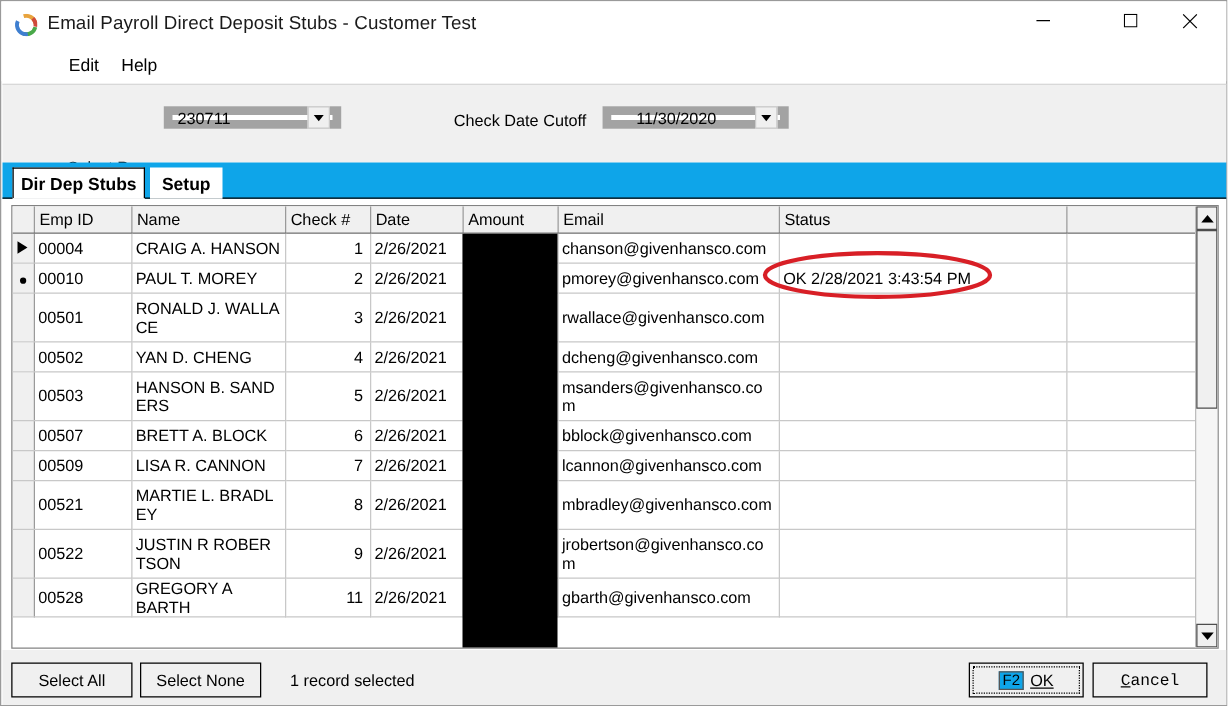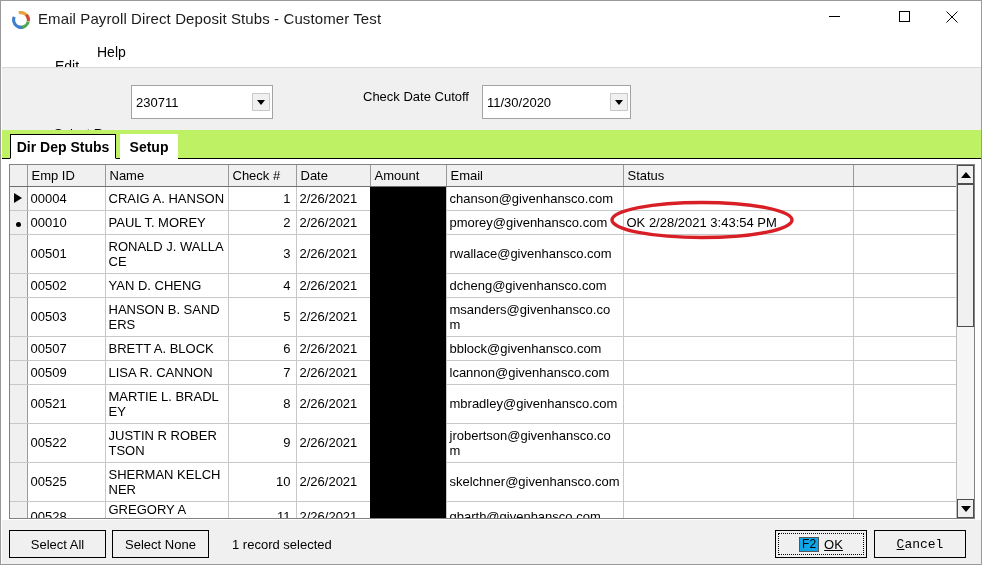--- a/index.html
+++ b/index.html
@@ -82,23 +82,23 @@
     box-sizing: border-box;
   }
   .fld-label {
     position: absolute;
     font-size: 13px;
     color: #000000;
     white-space: nowrap;
   }
   .combo {
     position: absolute;
-    height: 34px;
-    background: #ffffff;
-    border: 1px solid #a3a3a3;
+    height: 18px;
+    background: #ffffff;
+    border: 7px solid #a3a3a3;
     box-sizing: border-box;
     display: flex;
     align-items: center;
     cursor: default;
   }
   .combo .val {
     flex: 1;
     padding-left: 4px;
     font-size: 13px;
     color: #000000;
@@ -121,21 +121,21 @@
     border-left: 4px solid transparent;
     border-right: 4px solid transparent;
     border-top: 5px solid #000000;
   }
 
   
   .tabstrip {
     position: absolute;
     left: 1px; top: 129px;
     width: 980px; height: 29px;
-    background: #bef264;
+    background: #0ea5e9;
     border-bottom: 1px solid #000000;
     box-sizing: border-box;
   }
   .tab {
     position: absolute;
     top: 4px;
     height: 25px;
     box-sizing: border-box;
     display: flex;
     align-items: center;
@@ -363,35 +363,35 @@
     <div class="win-btn win-close">
       <svg width="12" height="12" viewBox="0 0 12 12">
         <line x1="0.5" y1="0.5" x2="11.5" y2="11.5" stroke="#000" stroke-width="1"></line>
         <line x1="11.5" y1="0.5" x2="0.5" y2="11.5" stroke="#000" stroke-width="1"></line>
       </svg>
     </div>
   </div>
 
   <div class="menubar">
     <div class="menu-item" style="left:8px;margin-top:36px;">File</div>
-    <div class="menu-item" style="left:48px;margin-top:14px;">Edit</div>
+    <div class="menu-item" style="left:48px;">Edit</div>
     <div class="menu-item" style="left:90px;">Help</div>
   </div>
 
   <div class="toolbar">
     <div class="fld-label" style="left:52px; top:14px;margin-top:44px;">Select Run</div>
     <div class="combo" style="left:129px; top:17px; width:142px;">
       <span class="val">230711</span>
       <span class="arrowbox">
           <i class="caret"></i>
         </span>
     </div>
 
     <div class="fld-label" style="left:361px; top:21px;">Check Date Cutoff</div>
-    <div class="combo" style="left:480px; top:17px; width:149px;">
+    <div class="combo" style="left:480px; top:17px; width:149px;padding-left:16px;">
       <span class="val">11/30/2020</span>
       <span class="arrowbox">
           <i class="caret"></i>
         </span>
     </div>
   </div>
 
   <div class="tabstrip">
     <div class="tab active" style="left:8px; width:106px;">Dir Dep Stubs</div>
     <div class="tab inactive" style="left:118px; width:58px;">Setup</div>
@@ -516,31 +516,20 @@
             <td class="selcell"></td>
             <td>00522</td>
             <td class="wrapcell">JUSTIN R ROBERTSON</td>
             <td class="num">9</td>
             <td>2/26/2021</td>
             <td class="num"></td>
             <td class="wrapcell">jrobertson@givenhansco.com</td>
             <td></td>
             <td class="blank-c"></td>
           </tr>
-          <tr class="row-double">
-            <td class="selcell"></td>
-            <td>00525</td>
-            <td class="wrapcell">SHERMAN KELCHNER</td>
-            <td class="num">10</td>
-            <td>2/26/2021</td>
-            <td class="num"></td>
-            <td class="wrapcell">skelchner@givenhansco.com</td>
-            <td></td>
-            <td class="blank-c"></td>
-          </tr>
           <tr class="row-single">
             <td class="selcell"></td>
             <td>00528</td>
             <td>GREGORY A BARTH</td>
             <td class="num">11</td>
             <td>2/26/2021</td>
             <td class="num"></td>
             <td class="wrapcell">gbarth@givenhansco.com</td>
             <td></td>
             <td class="blank-c"></td>

